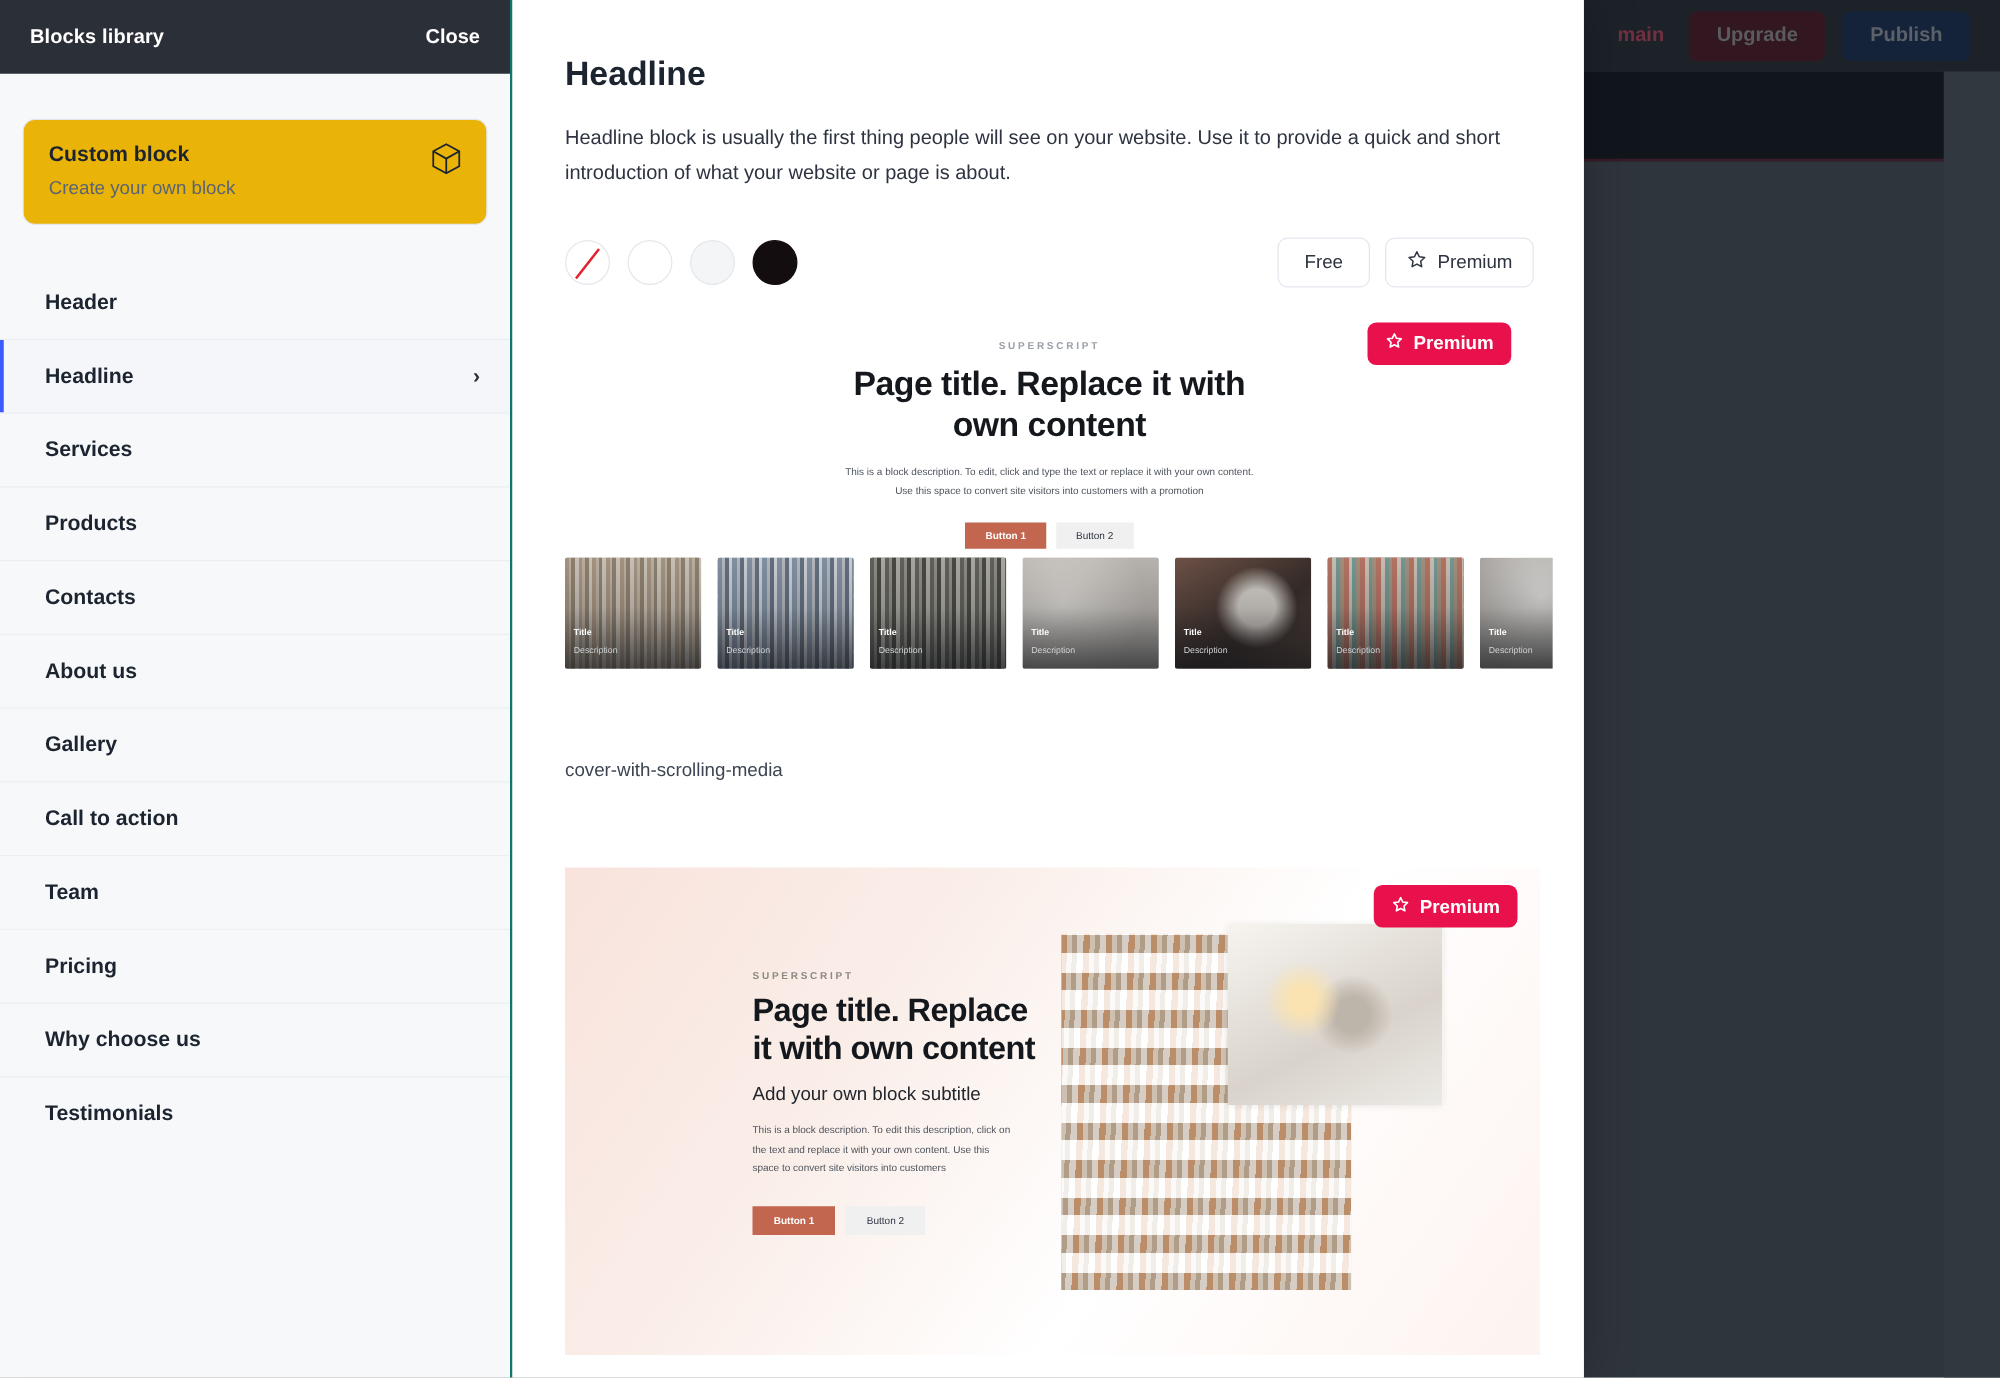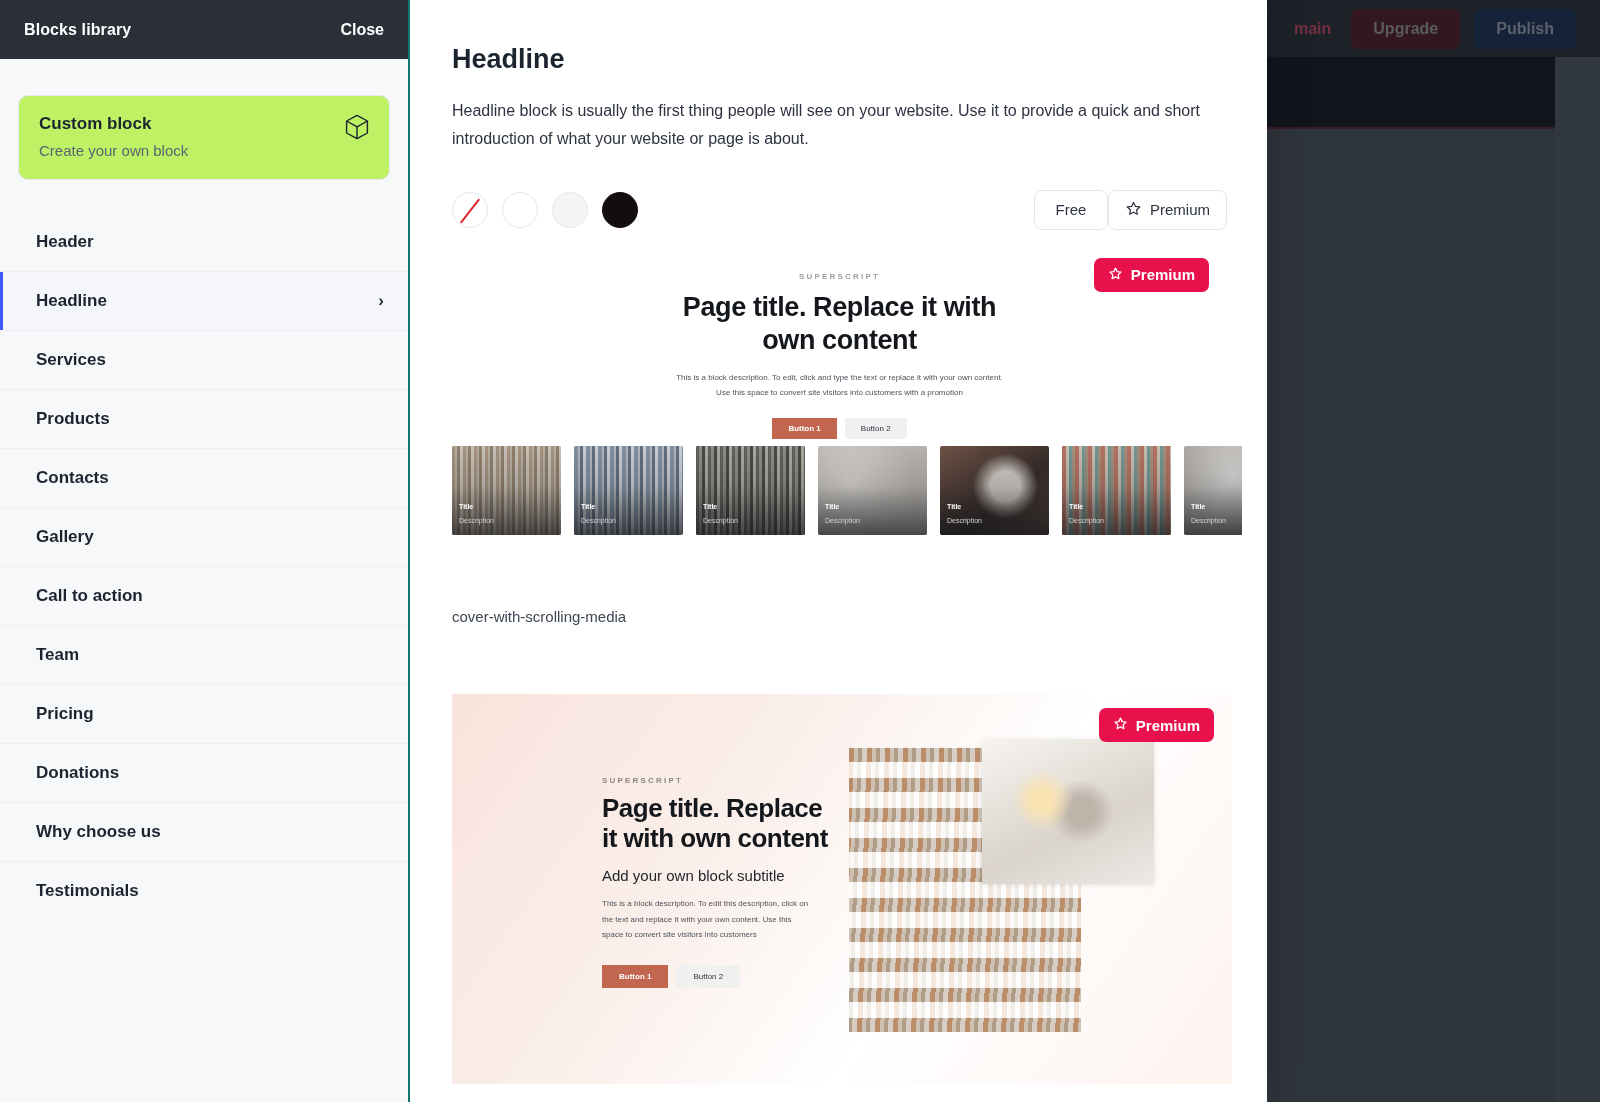--- a/index.html
+++ b/index.html
@@ -81,21 +81,21 @@
     background: #fff; padding: 0 14px;
   }
   #search-input {
     border: none; outline: none; background: transparent;
     font-size: 15px; color: #3e4450; width: 100%;
     font-family: inherit;
   }
   #search-input::placeholder { color: #8b93a1; }
 
   #custom-block {
-    margin: 36px 18px 0 18px; background: #bef264;
+    margin: 36px 18px 0 18px; background: #eab308;
     border: 1px solid #e3e7ed; border-radius: 10px;
     padding: 18px 20px 20px 20px; cursor: pointer;
     position: relative; flex-shrink: 0;
   }
   #custom-block-title { font-size: 17px; font-weight: 700; color: #1c2430; }
   #custom-block-sub { font-size: 15px; color: #5b6472; margin-top: 8px; }
   #cube-icon { position: absolute; top: 18px; right: 20px; }
 
   #block-list { margin-top: 32px; overflow: hidden; flex: 1; }
   .block-item {
@@ -130,21 +130,21 @@
   #swatches { display: flex; align-items: center; gap: 14px; }
   .swatch {
     width: 36px; height: 36px; border-radius: 50%;
     border: 1px solid #e4e7ec; cursor: pointer; position: relative;
   }
   .swatch.none::after {
     content: ""; position: absolute; left: 50%; top: 3px;
     width: 2px; height: 30px; background: #e0232e;
     transform: translateX(-50%) rotate(38deg);
   }
-  #filter-btns { display: flex; }
+  #filter-btns { display: flex; gap: 12px; }
   .filter-btn {
     min-width: 74px; height: 40px; border: 1px solid #e3e7ed;
     border-radius: 8px; background: #fff; font-size: 15px; color: #2d3340;
     display: flex; align-items: center; justify-content: center; gap: 8px;
     padding: 0 16px; cursor: pointer; font-family: inherit;
   }
 
   .premium-badge {
     position: absolute; background: #e8114b; color: #fff;
     border-radius: 7px; height: 34px; padding: 0 14px;
@@ -351,33 +351,33 @@
         <div class="block-item">
           <span>Services</span>
         </div>
         <div class="block-item">
           <span>Products</span>
         </div>
         <div class="block-item">
           <span>Contacts</span>
         </div>
         <div class="block-item">
+          <span>About us</span>
+        </div>
+        <div class="block-item">
           <span>Gallery</span>
         </div>
         <div class="block-item">
           <span>Call to action</span>
         </div>
         <div class="block-item">
           <span>Team</span>
         </div>
         <div class="block-item">
           <span>Pricing</span>
-        </div>
-        <div class="block-item">
-          <span>Donations</span>
         </div>
         <div class="block-item">
           <span>Why choose us</span>
         </div>
         <div class="block-item">
           <span>Testimonials</span>
         </div>
       </nav>
   </aside>
 

